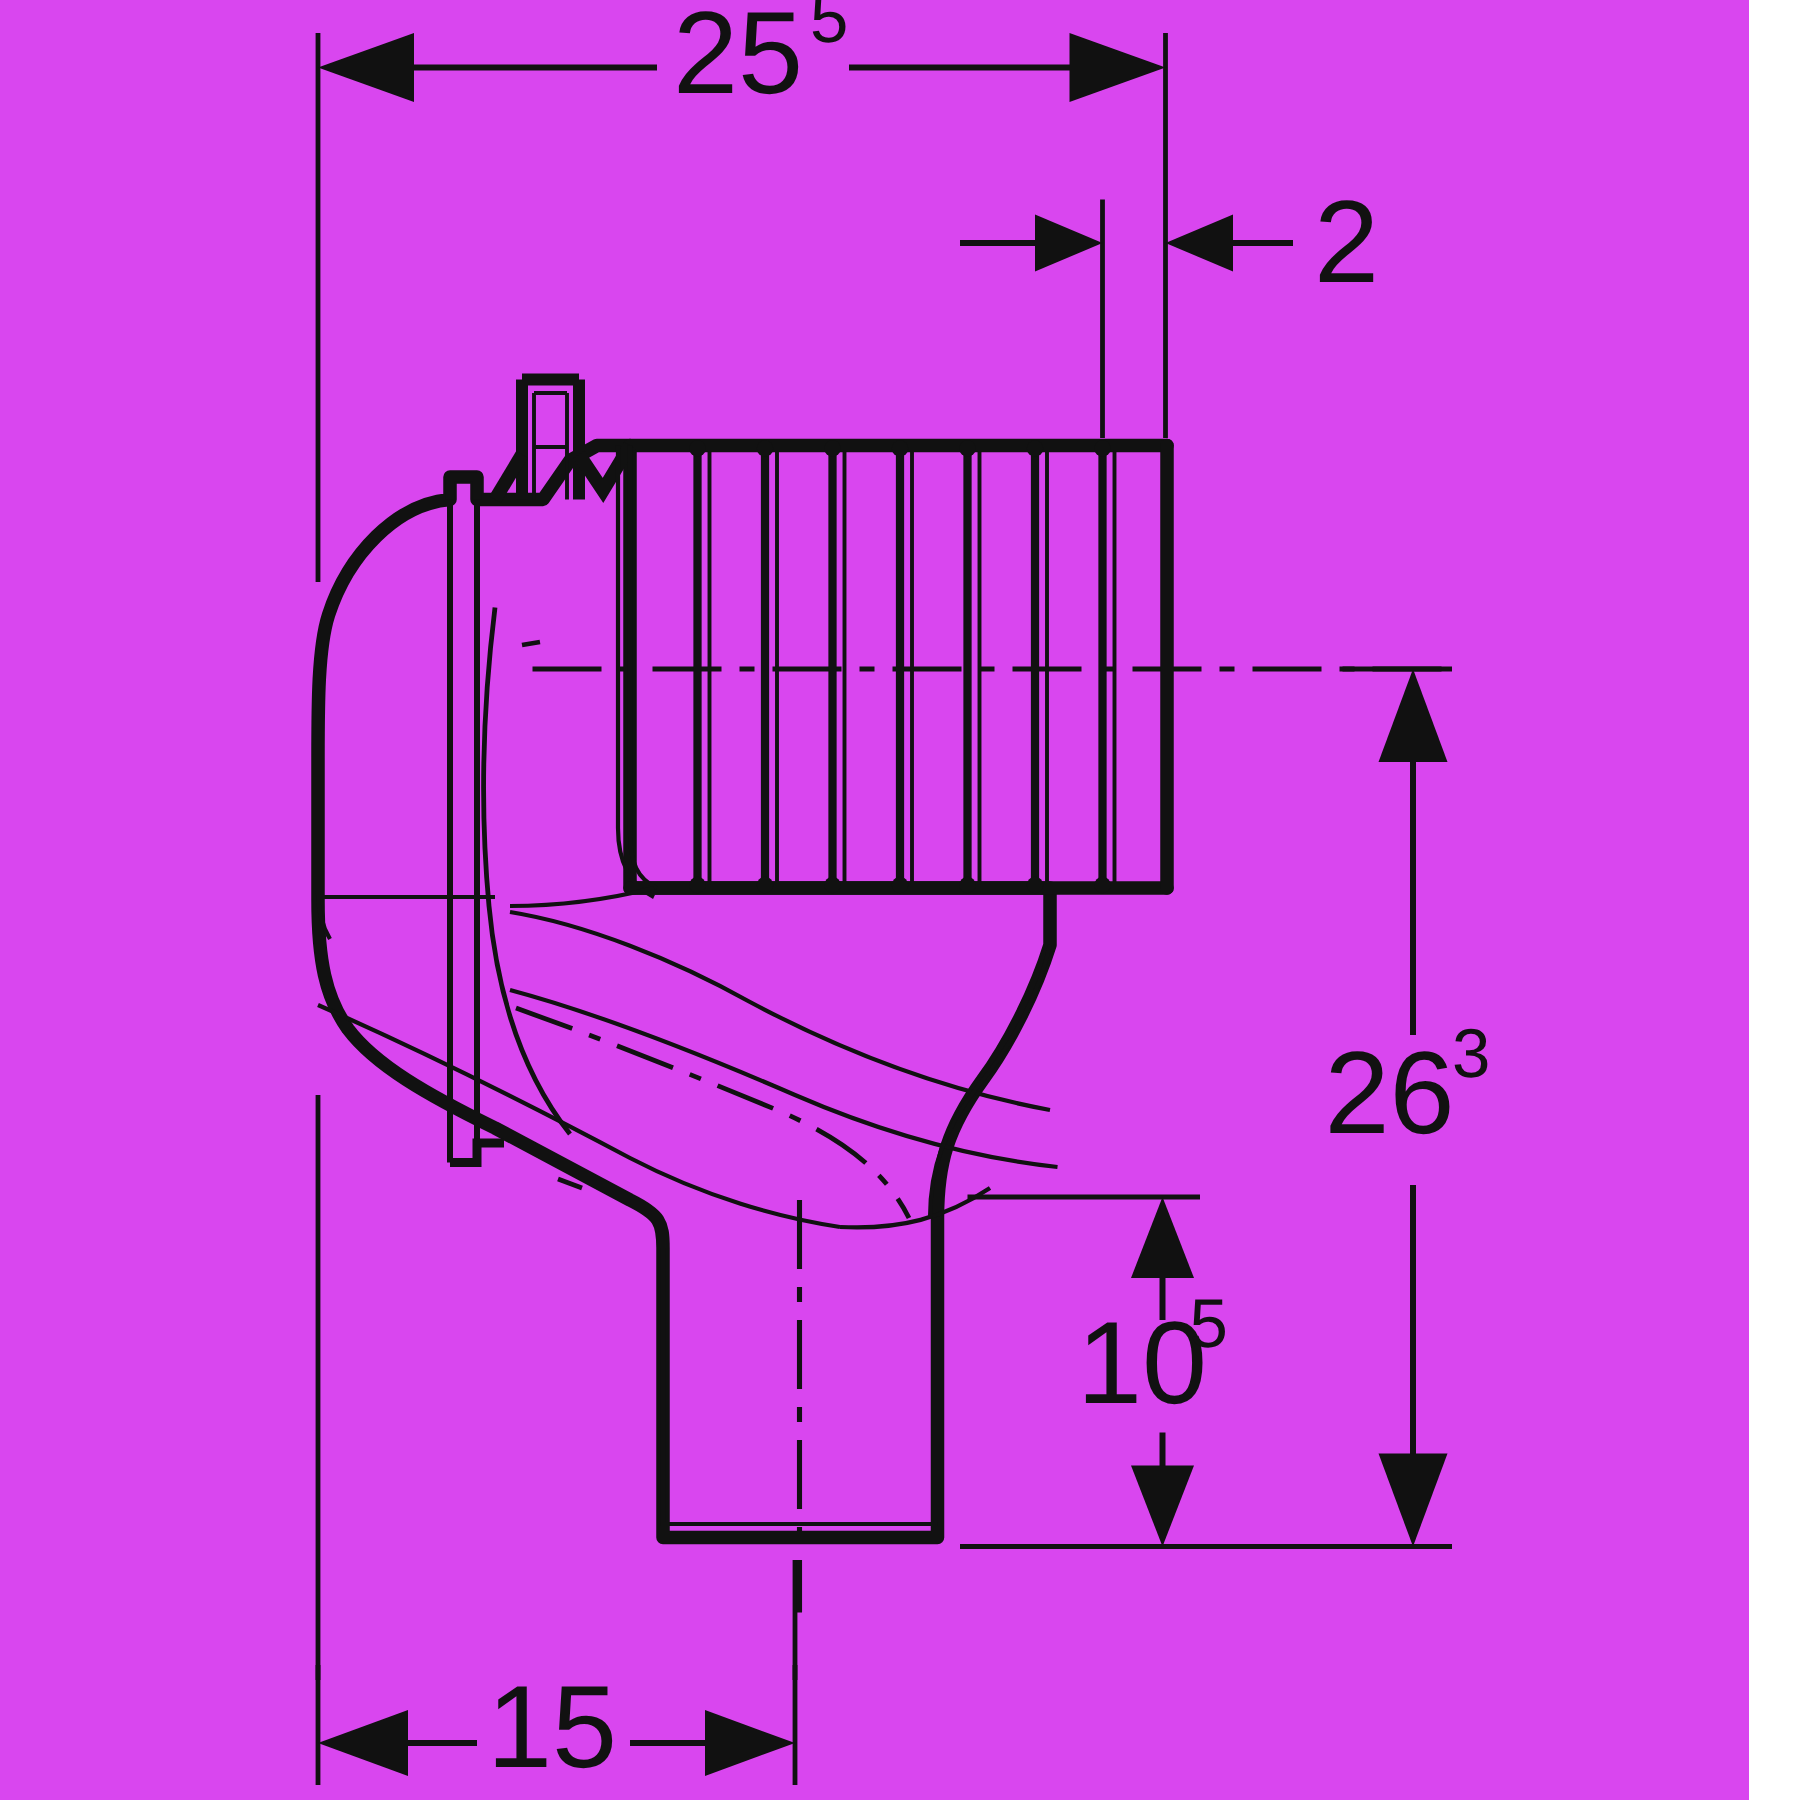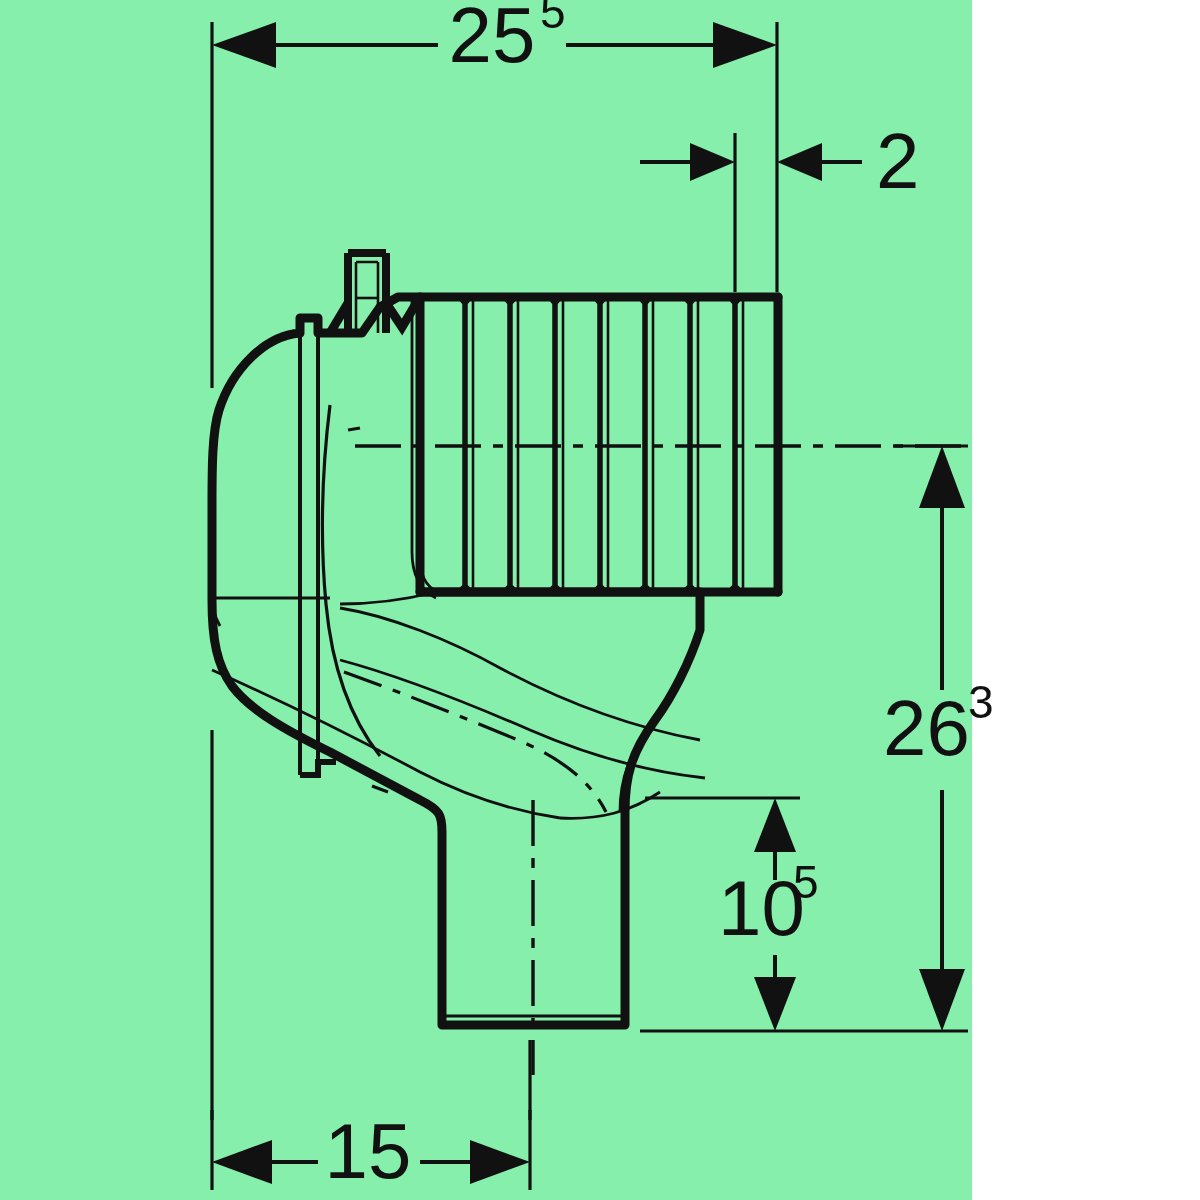--- a/index.html
+++ b/index.html
@@ -1,18 +1,18 @@
 <!DOCTYPE html>
 <html><head>
 <meta charset="utf-8">
 <style>
   html,body{margin:0;padding:0;background:#ffffff;}
   body{width:1200px;height:1200px;overflow:hidden;
        font-family:"Liberation Sans","DejaVu Sans",sans-serif;}
-  #stage{position:relative;width:972px;height:1200px;background:#86efac;}
+  #stage{position:relative;width:1166px;height:1200px;background:#d946ef;}
   svg#dwg{position:absolute;left:0;top:0;width:1200px;height:1200px;display:block;}
   .dimtxt{font-family:"Liberation Sans","DejaVu Sans",sans-serif;fill:#111111;font-size:78px;font-weight:400;}
   .dimsup{font-family:"Liberation Sans","DejaVu Sans",sans-serif;fill:#111111;font-size:46px;font-weight:400;}
 </style>
 </head>
 <body>
 
 <div id="stage">
 
 <svg id="dwg" viewBox="0 0 1200 1200">

